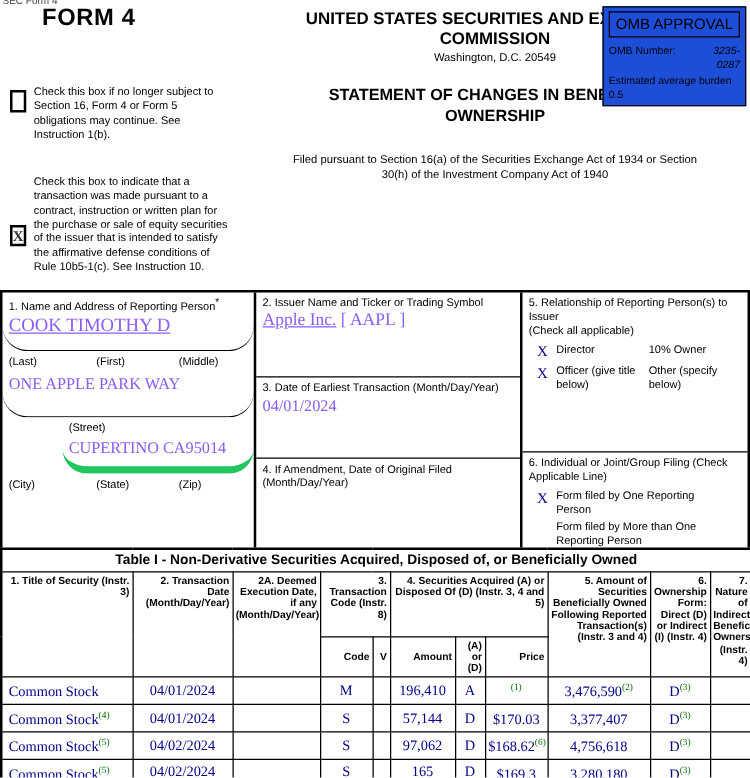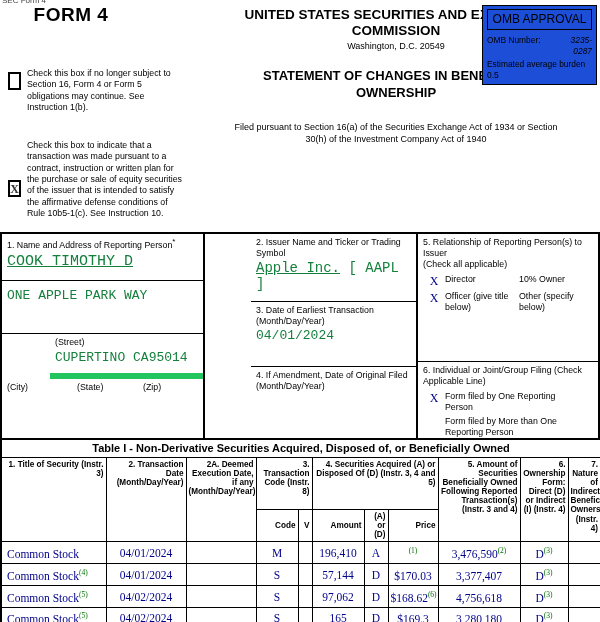--- a/index.html
+++ b/index.html
@@ -36,37 +36,37 @@
   .omb-body { font-size:8.4px; margin-top:5px; }
   .omb-row { display:flex; justify-content:space-between; line-height:1.25; }
   .omb-num { text-align:right; width:34px;font-style:italic; }
   .omb-burden { margin-top:3px; line-height:1.25; }
   .omb-hours { display:flex; justify-content:space-between; line-height:1.25; }
   .omb-hours .lbl { width:70px; }
 
   
   .maingrid { display:flex; height:206px; border:2px solid #000; border-bottom:none; }
   .lbl { font-size:8.8px; line-height:1.25; }
-  .serif-data { font-family:Liberation Mono, monospace; color:#15803d; }
+  .serif-data { font-family:Liberation Serif, serif; color:#8b5cf6; }
   .link { text-decoration:underline; cursor:pointer; }
 
   .col-person { width:203px; border-right:2px solid #000; display:flex; flex-direction:column; }
-  .p-row { padding:3px 5px 0; }
+  .p-row { padding:3px 5px 0;border-radius:20px; }
   .p-row1 { height:47px; border-bottom:1px solid #000; }
   .p-name { font-size:15px; margin-top:2px; }
   .p-row2 { height:53px; border-bottom:1px solid #000; }
   .lbl3 { display:grid; grid-template-columns:70px 66px auto; }
   .p-street { font-size:13px; margin-top:4px; }
   .p-row3 { height:45px; border-bottom:6px solid #22c55e;margin-left:48px; }
   .p-city { font-size:13px; margin-top:2px; display:flex; }
   .p-city .zip { margin-left:auto; margin-right:28px; }
   .p-row4 { flex:1; }
 
   .col-mid { width:213px; border-right:2px solid #000; display:flex; flex-direction:column; }
-  .m-cell { padding:3px 5px 0;margin-left:46px; }
+  .m-cell { padding:3px 5px 0; }
   .m-s2 { height:68px; border-bottom:1px solid #000; }
   .issuer-line { font-size:14px; margin-top:1px; }
   .ticker { text-decoration:none; }
   .m-s3 { height:65px; border-bottom:1px solid #000; }
   .m-date { font-size:13px; margin-top:1px; }
   .m-s4 { flex:1; }
 
   .col-right { flex:1; display:flex; flex-direction:column; }
   .r-cell { padding:3px 5px 0; }
   .r-s5 { height:133px; border-bottom:1px solid #000; }
@@ -138,20 +138,25 @@
   </div>
 
   <div class="maingrid">
 
     <div class="col-person">
       <div class="p-row p-row1">
         <div class="lbl"><span>1. Name and Address of Reporting Person</span><sup class="blk">*</sup></div>
         <div class="p-name serif-data link">COOK TIMOTHY D</div>
       </div>
       <div class="p-row p-row2">
+        <div class="lbl lbl3">
+          <span>(Last)</span>
+          <span>(First)</span>
+          <span>(Middle)</span>
+        </div>
         <div class="p-street serif-data">ONE APPLE PARK WAY</div>
       </div>
       <div class="p-row p-row3">
         <div class="lbl">(Street)</div>
         <div class="p-city serif-data">
           <span>CUPERTINO</span>&nbsp;
           <span>CA</span>
           <span class="zip">95014</span>
         </div>
       </div>

